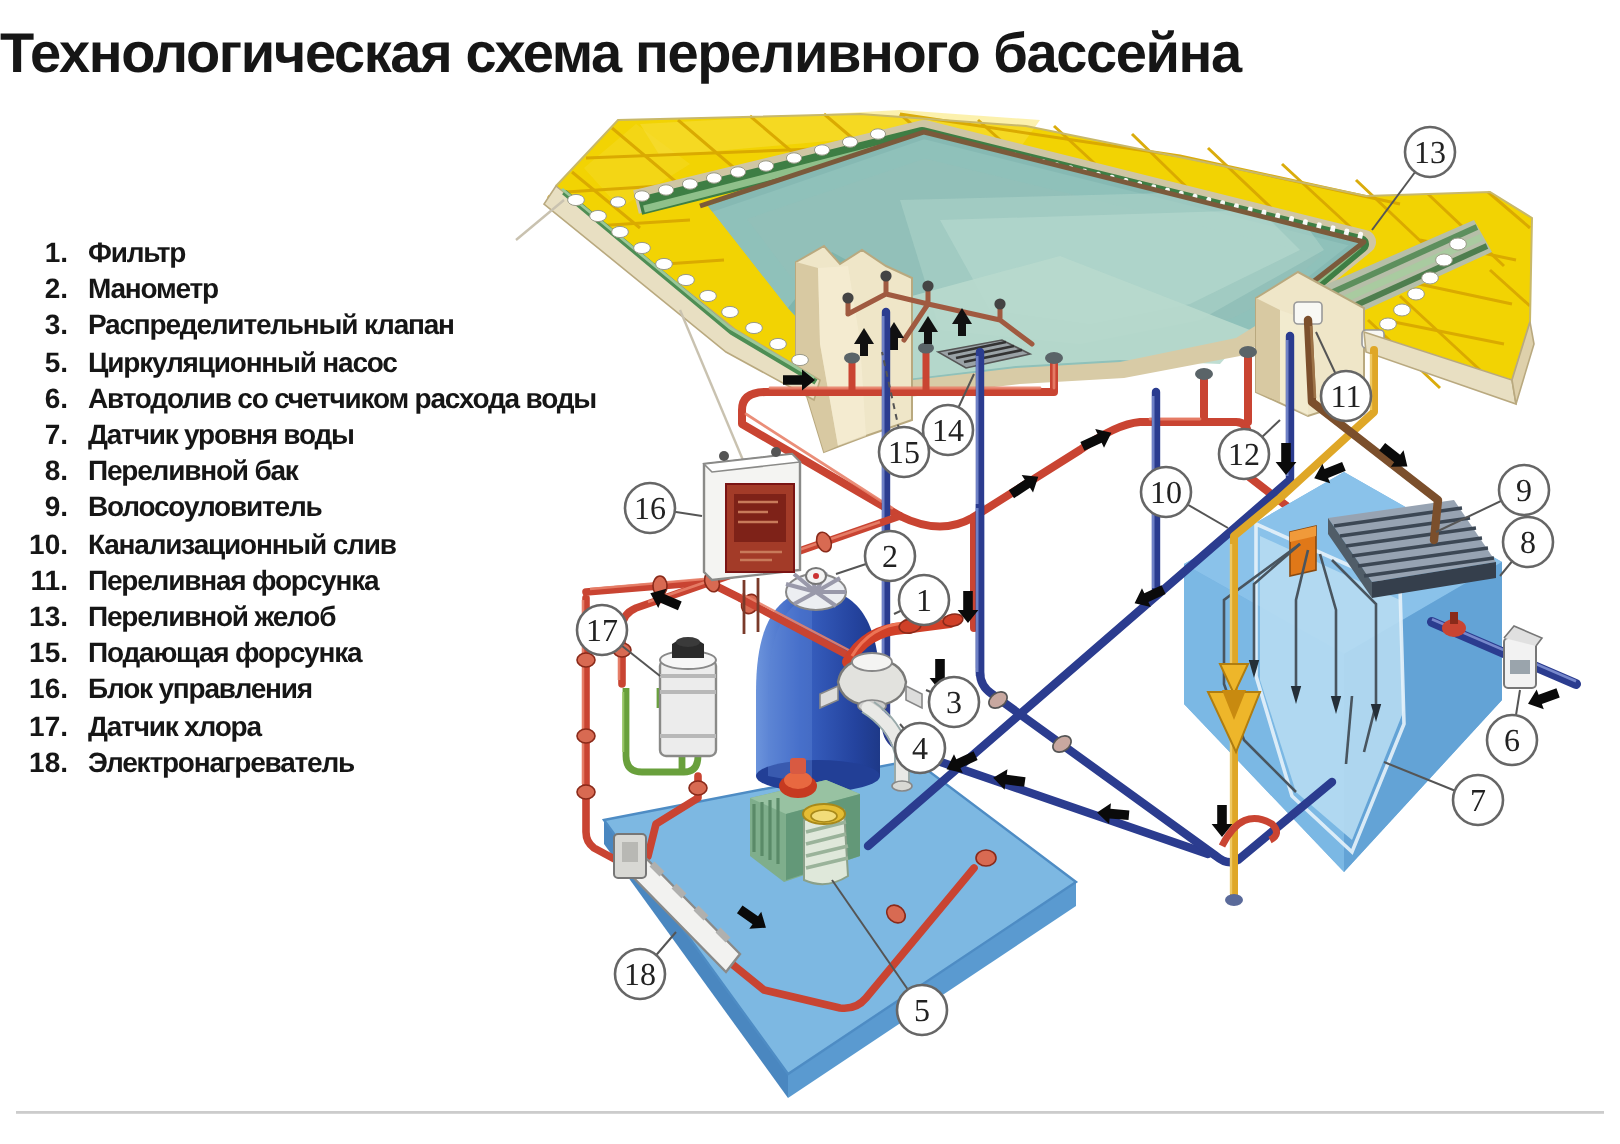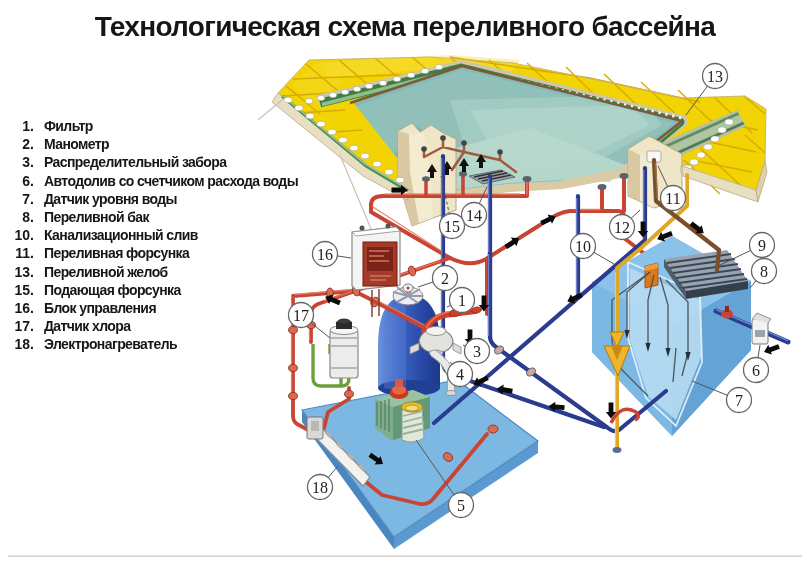--- a/index.html
+++ b/index.html
@@ -1,37 +1,39 @@
 <!DOCTYPE html>
 <html><head>
 <meta charset="utf-8">
 <style>
   html,body{margin:0;padding:0;background:#ffffff;}
   body{width:810px;height:572px;position:relative;overflow:hidden;
        font-family:"Liberation Sans",sans-serif;}
-  .title{position:absolute;left:0;top:11px;width:810px;text-align:center;
+  .title{position:absolute;left:0;top:11px;width:810px;
          font-weight:bold;font-size:28px;color:#161616;letter-spacing:-0.7px;}
   .legend{position:absolute;left:0;top:117px;width:330px;color:#161616;
           font-weight:bold;font-size:14px;line-height:18.2px;letter-spacing:-0.6px;}
   .legend .row{position:relative;white-space:nowrap;}
   .legend .n{display:inline-block;width:34px;text-align:right;letter-spacing:0;}
   .legend .t{padding-left:10px;}
 </style>
 </head>
 <body>
 
 <div class="title">Технологическая схема переливного бассейна</div>
 
 <div class="legend">
 <div class="row"><span class="n">1.</span><span class="t">Фильтр</span></div>
 <div class="row"><span class="n">2.</span><span class="t">Манометр</span></div>
-<div class="row"><span class="n">3.</span><span class="t">Распределительный забора</span></div>
+<div class="row"><span class="n">3.</span><span class="t">Распределительный клапан</span></div>
+<div class="row"><span class="n">5.</span><span class="t">Циркуляционный насос</span></div>
 <div class="row"><span class="n">6.</span><span class="t">Автодолив со счетчиком расхода воды</span></div>
 <div class="row"><span class="n">7.</span><span class="t">Датчик уровня воды</span></div>
 <div class="row"><span class="n">8.</span><span class="t">Переливной бак</span></div>
+<div class="row"><span class="n">9.</span><span class="t">Волосоуловитель</span></div>
 <div class="row"><span class="n">10.</span><span class="t">Канализационный слив</span></div>
 <div class="row"><span class="n">11.</span><span class="t">Переливная форсунка</span></div>
 <div class="row"><span class="n">13.</span><span class="t">Переливной желоб</span></div>
 <div class="row"><span class="n">15.</span><span class="t">Подающая форсунка</span></div>
 <div class="row"><span class="n">16.</span><span class="t">Блок управления</span></div>
 <div class="row"><span class="n">17.</span><span class="t">Датчик хлора</span></div>
 <div class="row"><span class="n">18.</span><span class="t">Электронагреватель</span></div>
 </div>
 
 <svg id="art" width="810" height="572" viewBox="0 0 810 572" style="position:absolute;left:0;top:0" xmlns="http://www.w3.org/2000/svg">

